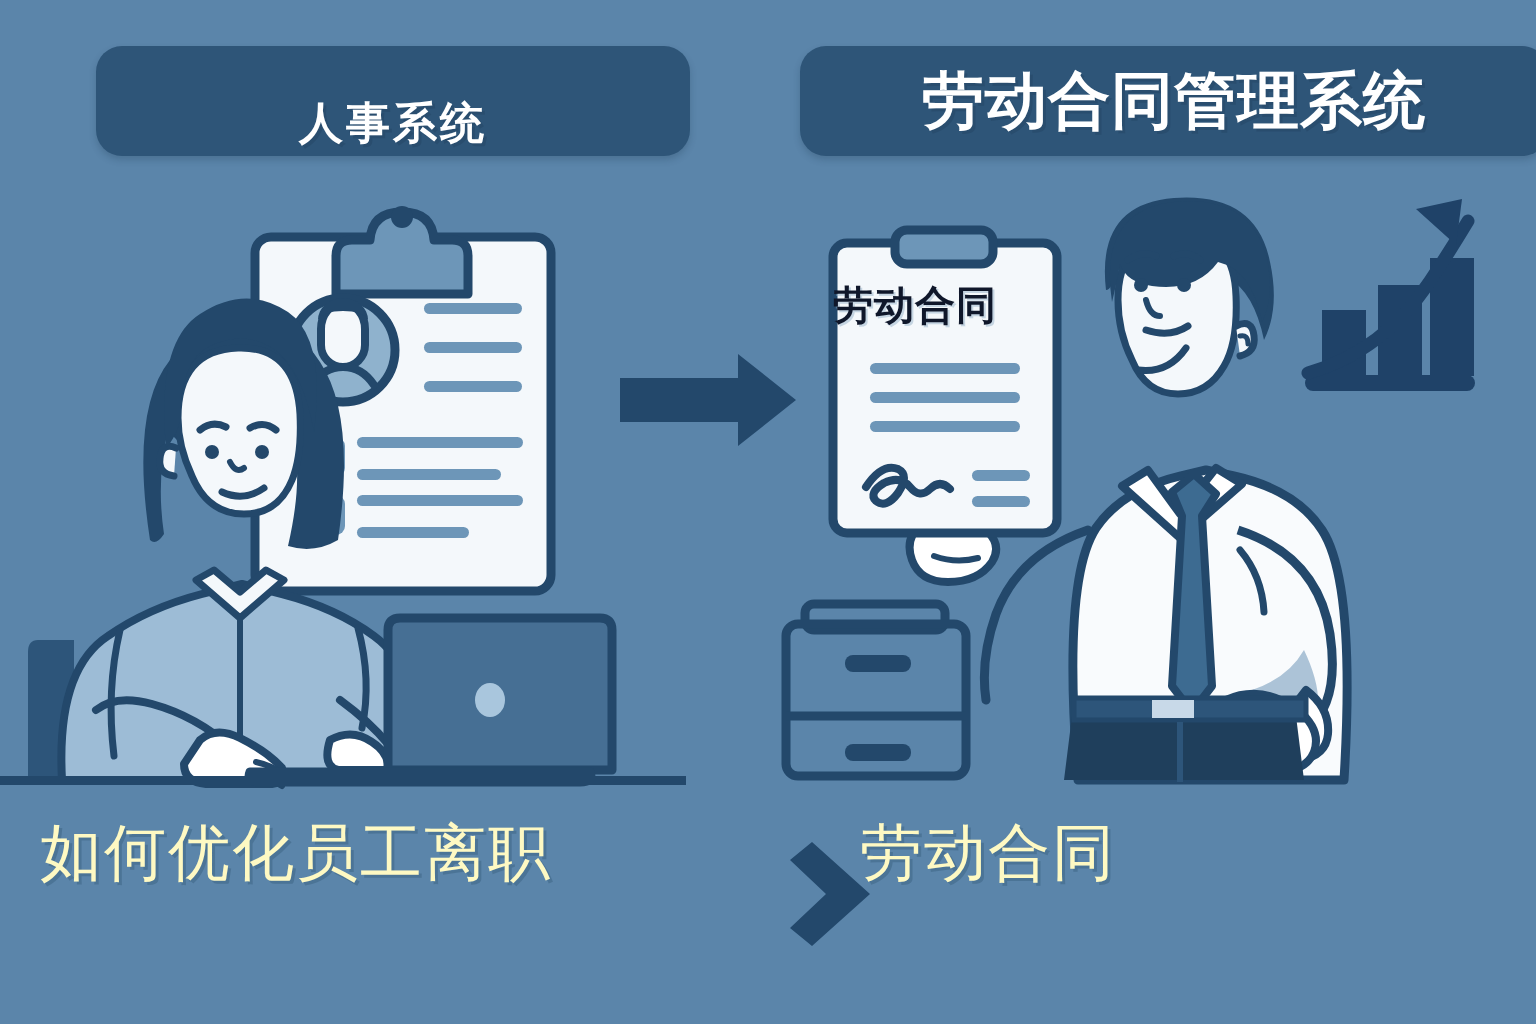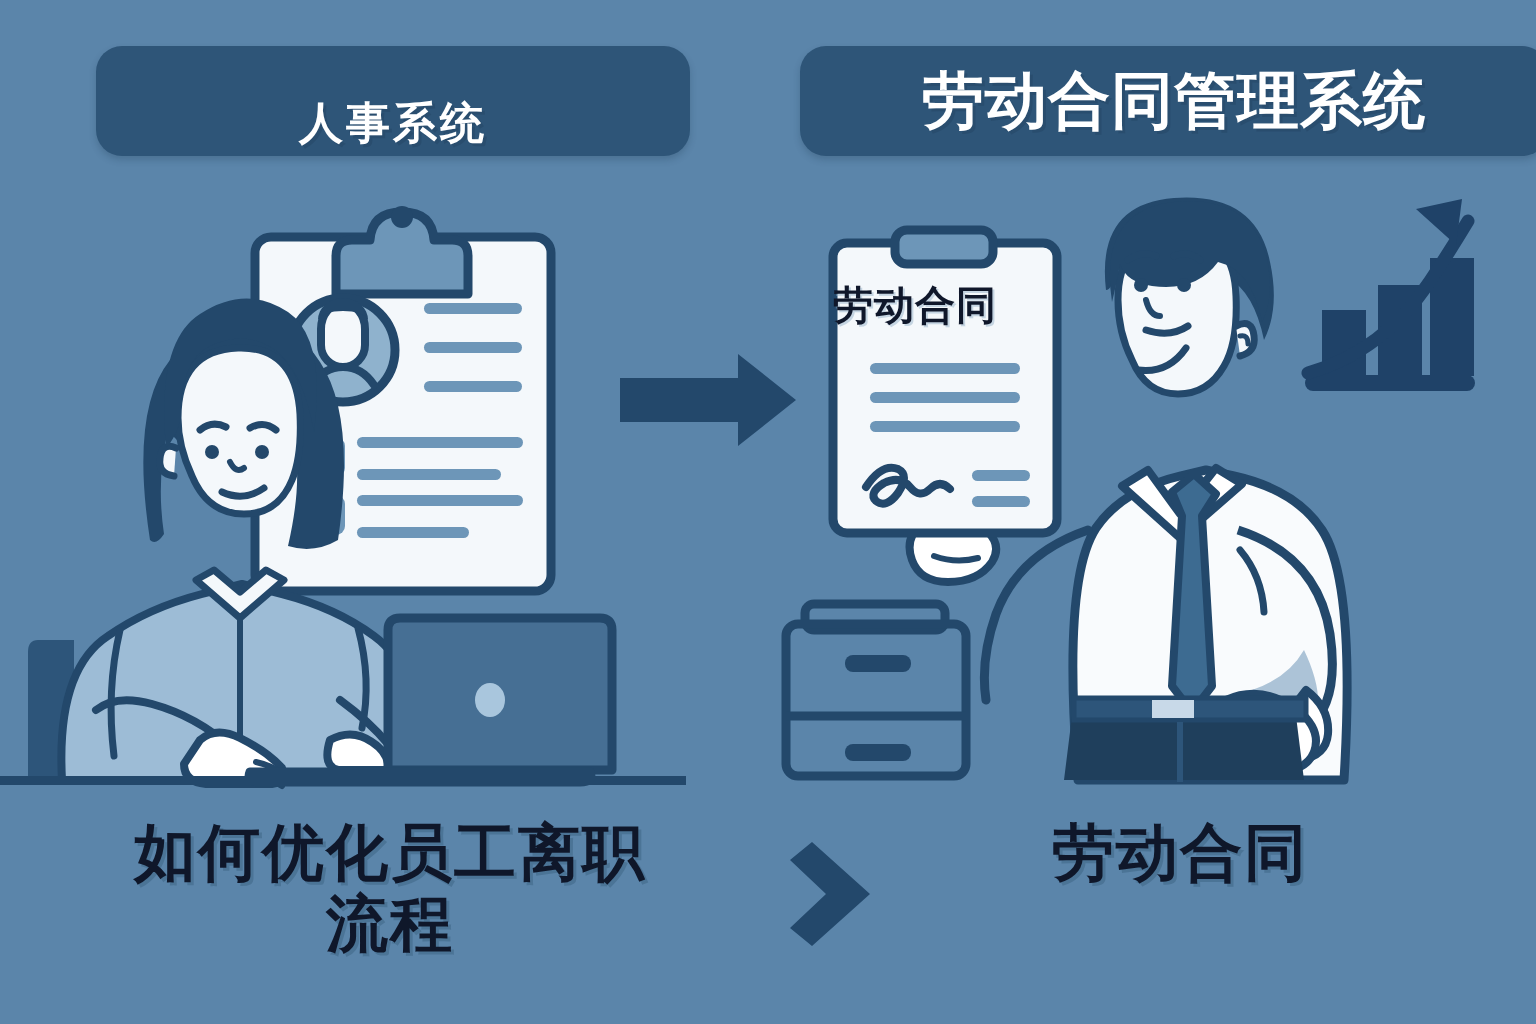--- a/index.html
+++ b/index.html
@@ -38,25 +38,24 @@
     white-space: nowrap;
   }
   #banner-left  { left: 96px;  top: 46px; width: 594px;  height: 110px; }
   #banner-right { left: 800px; top: 46px; width: 748px;  height: 110px; }
   #banner-left  .banner-text { font-size: 44px; margin-top: 45px; }
   #banner-right .banner-text { font-size: 62px; letter-spacing: 1px; }
 
   
   .caption {
     position: absolute;
-    color: #0f172a;
-    font-weight: bold;
+    color: #fef9c3;
+    font-weight: normal;
     font-size: 62px;
     line-height: 1.14;
-    text-align: center;
     text-shadow: 3px 3px 0 rgba(45,80,110,0.32);
     letter-spacing: 2px;
   }
   #caption-left  { left: 40px;  top: 818px; width: 700px; }
   #caption-right { left: 860px; top: 818px; width: 640px; }
 
   .svg-layer {
     position: absolute;
     left: 0; top: 0;
     width: 1536px;
@@ -243,19 +242,18 @@
 
   <div class="banner" id="banner-left">
     <span class="banner-text">人事系统</span>
   </div>
   <div class="banner" id="banner-right">
     <span class="banner-text">劳动合同管理系统</span>
   </div>
 
   <div class="caption" id="caption-left">
     <div>如何优化员工离职</div>
-    <div>流程</div>
   </div>
   <div class="caption" id="caption-right">
     <div>劳动合同</div>
   </div>
 
 </div>
 
 </body></html>

